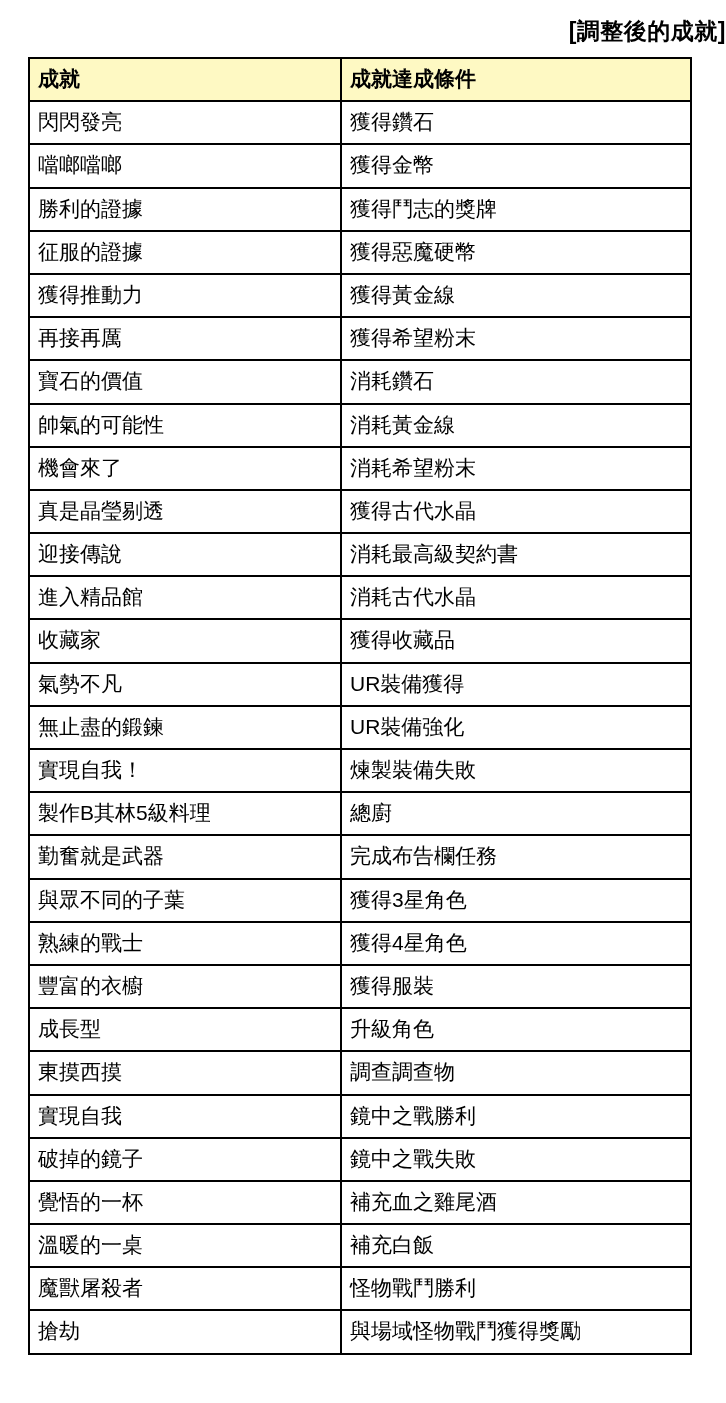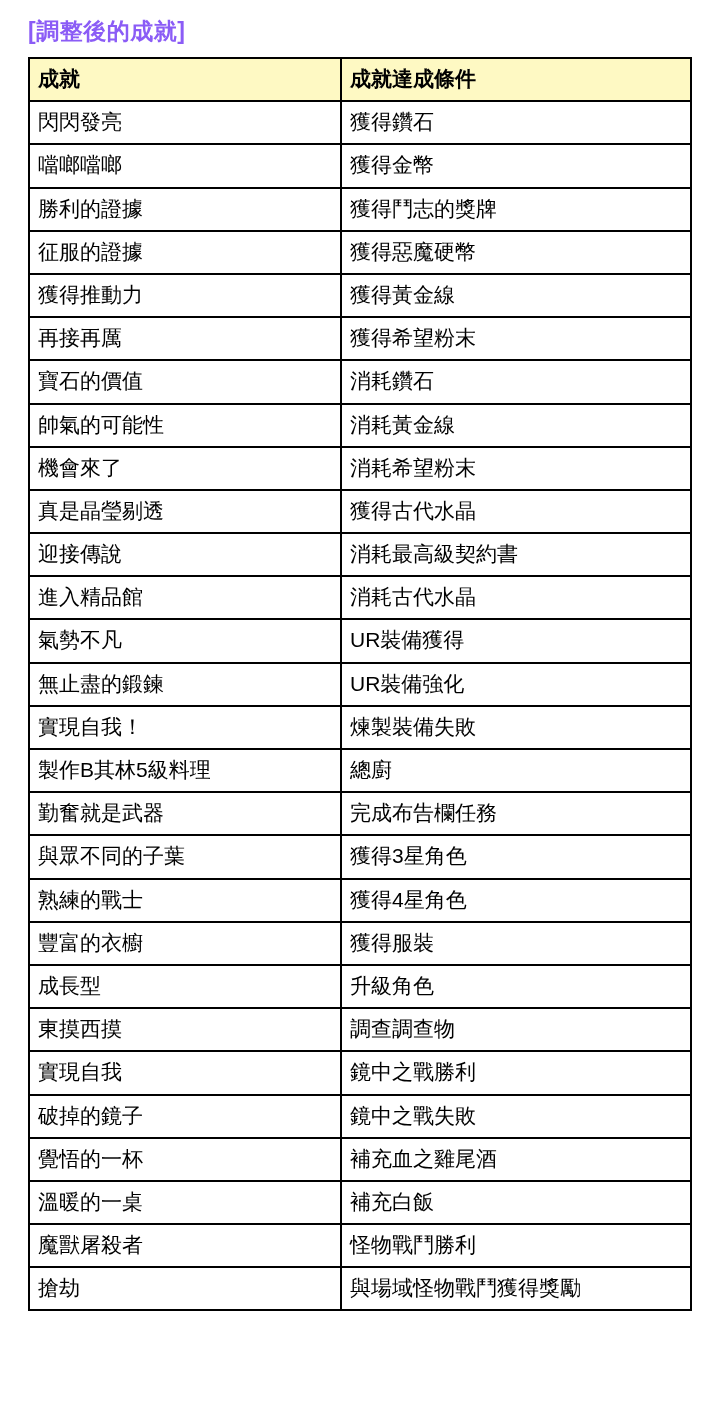--- a/index.html
+++ b/index.html
@@ -12,21 +12,22 @@
     width: 726px;
     min-height: 1403px;
     background: #ffffff;
     padding-top: 16px;
   }
   .doc-title {
     margin: 0 0 10px 28px;
     font-size: 23px;
     font-weight: bold;
     letter-spacing: 0.5px;
-    color: #8b5cf6;
+    color: #000000;
+    text-align: right;
   }
   table.achievements {
     border-collapse: collapse;
     margin-left: 28px;
     width: 662px;
     table-layout: fixed;
   }
   table.achievements col.col-achievement { width: 312px; }
   table.achievements col.col-condition  { width: 350px; }
   table.achievements th,
@@ -112,20 +113,24 @@
         </tr>
         <tr>
           <td>迎接傳說</td>
           <td>消耗最高級契約書</td>
         </tr>
         <tr>
           <td>進入精品館</td>
           <td>消耗古代水晶</td>
         </tr>
         <tr>
+          <td>收藏家</td>
+          <td>獲得收藏品</td>
+        </tr>
+        <tr>
           <td>氣勢不凡</td>
           <td>UR裝備獲得</td>
         </tr>
         <tr>
           <td>無止盡的鍛鍊</td>
           <td>UR裝備強化</td>
         </tr>
         <tr>
           <td>實現自我！</td>
           <td>煉製裝備失敗</td>

